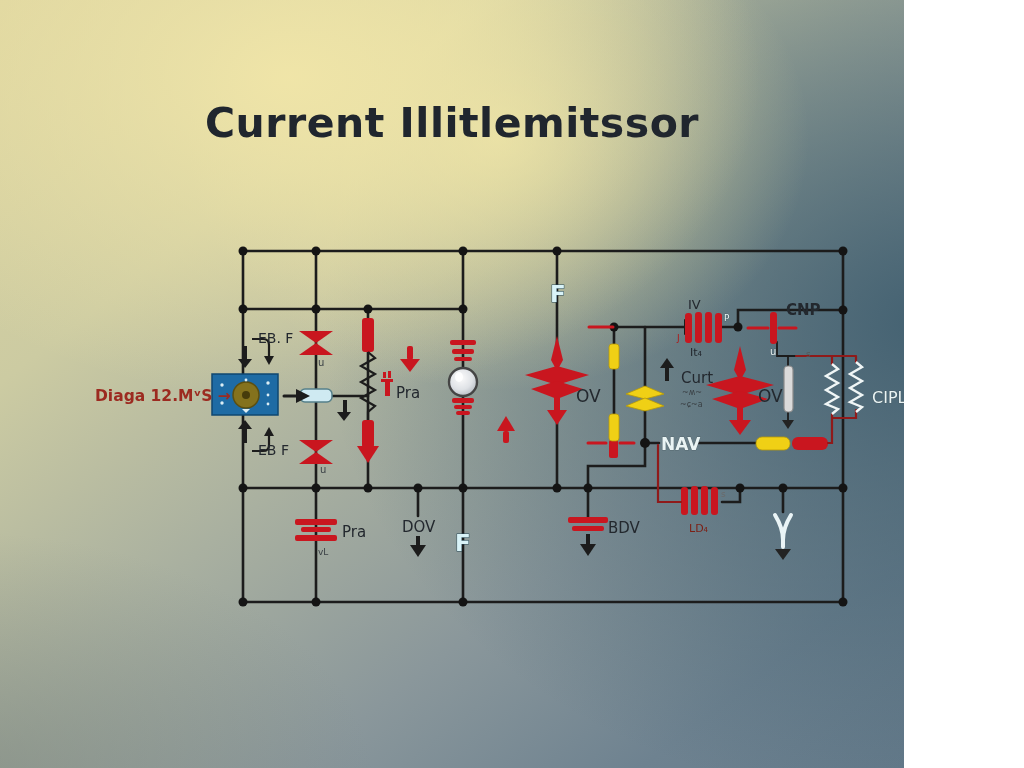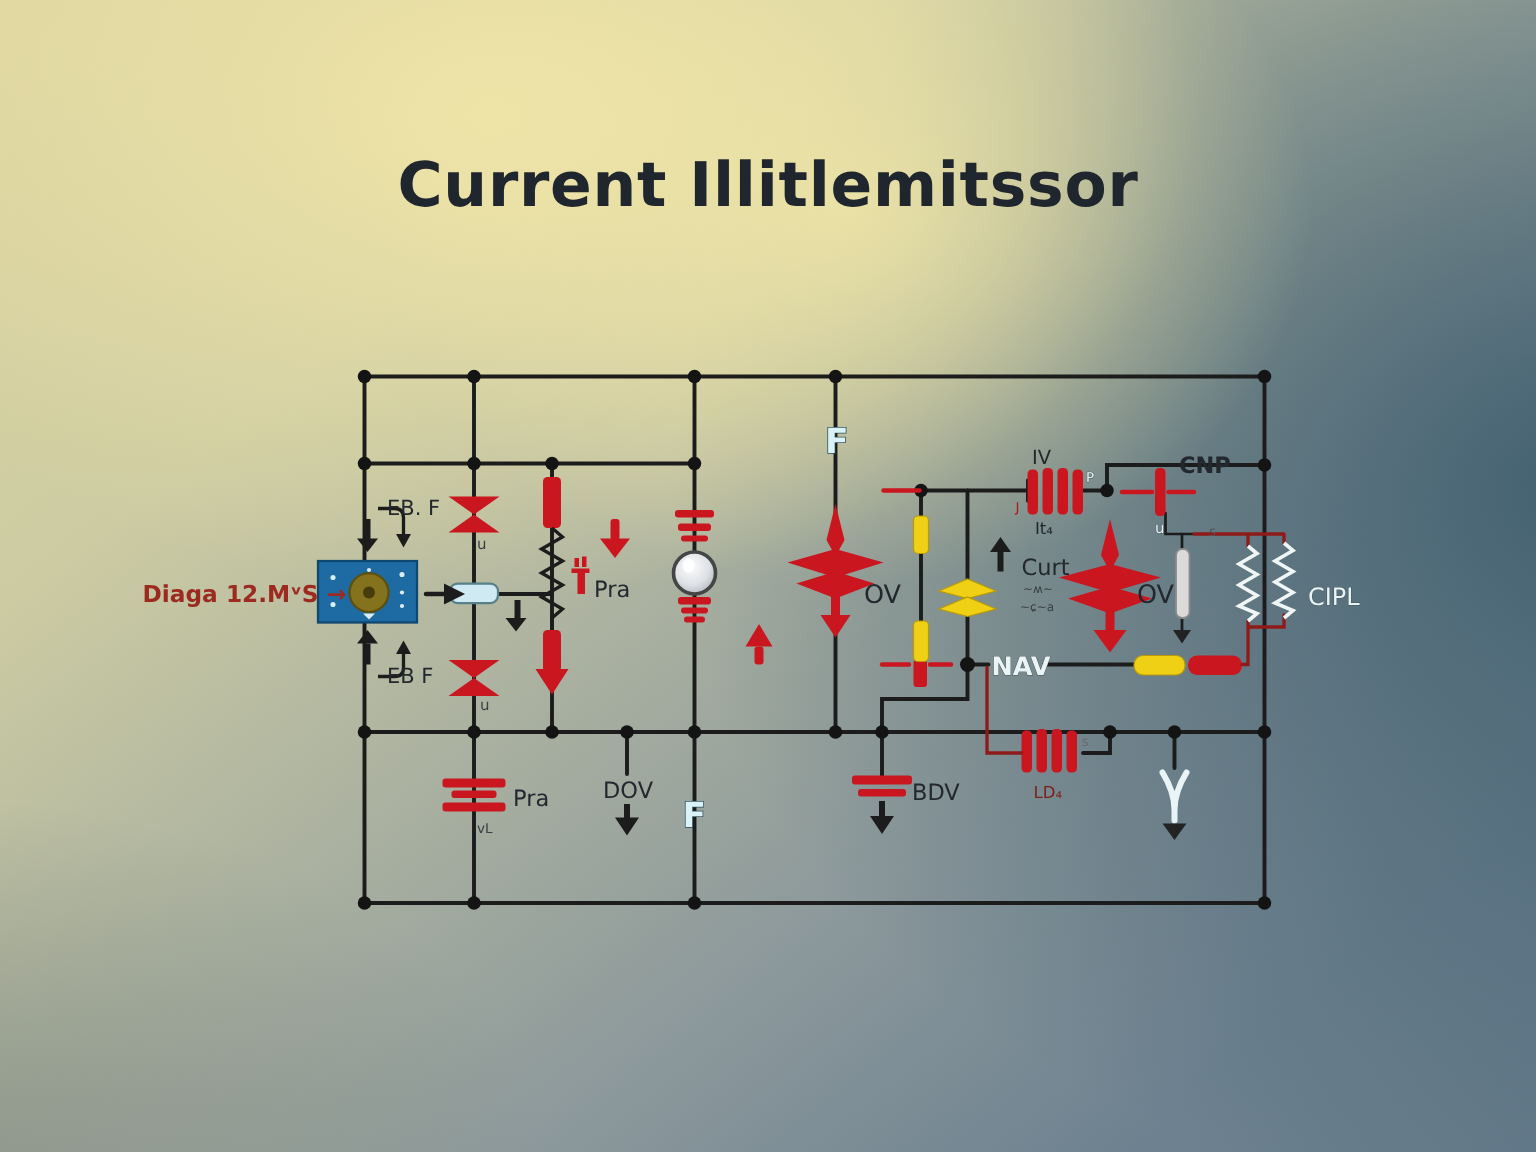--- a/index.html
+++ b/index.html
@@ -1,17 +1,17 @@
 <!DOCTYPE html>
 <html><head>
 <meta charset="utf-8">
 <style>
   html,body{margin:0;padding:0;}
   #stage{
-    position:relative;width:1024px;height:768px;overflow:hidden;
+    position:relative;width:904px;height:768px;overflow:hidden;
     font-family:"DejaVu Sans", sans-serif;
     background:
       radial-gradient(760px 520px at 32% 10%, rgba(240,229,168,0.98) 0%, rgba(240,229,168,0.0) 62%),
       radial-gradient(520px 420px at 55% 18%, rgba(238,229,165,0.85) 0%, rgba(238,229,165,0.0) 60%),
       radial-gradient(980px 780px at 103% 42%, rgba(62,93,110,0.92) 0%, rgba(62,93,110,0.0) 62%),
       radial-gradient(700px 420px at -5% 102%, rgba(120,130,122,0.55) 0%, rgba(120,130,122,0.0) 60%),
       linear-gradient(142deg, #dcd49f 0%, #cccba2 26%, #a9b0a0 48%, #8a979b 68%, #6e8290 86%, #647a8a 100%);
   }
   #title{
     position:absolute;left:0;top:99px;width:100%;text-align:center;

